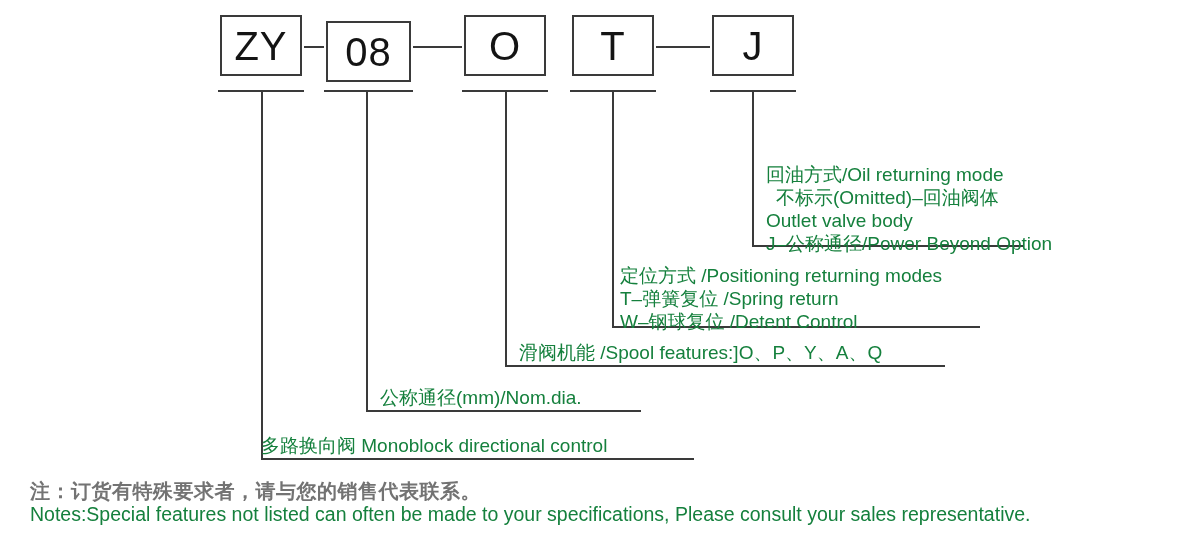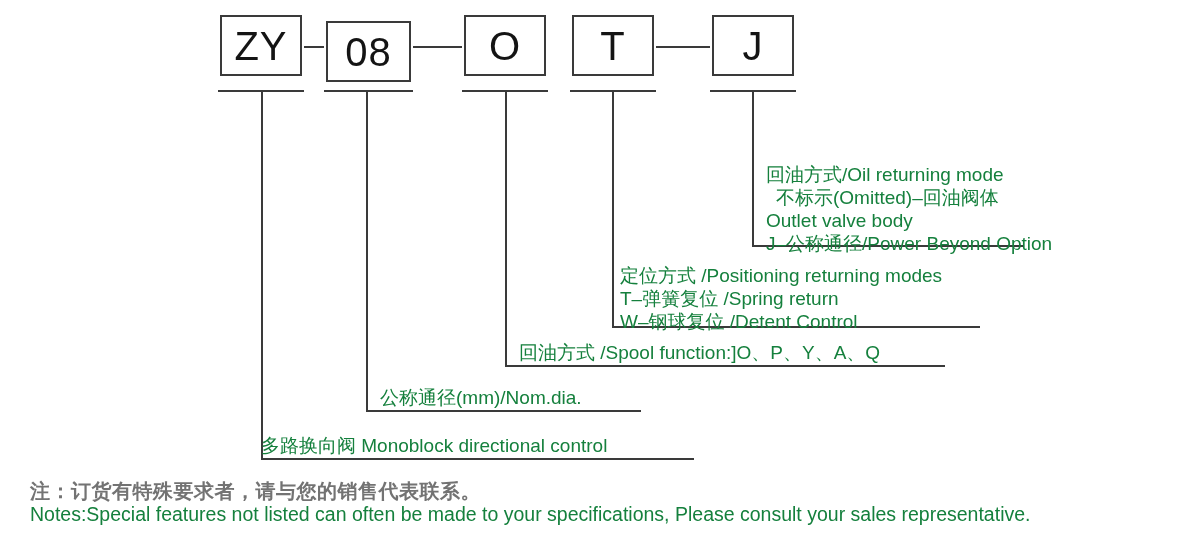--- a/index.html
+++ b/index.html
@@ -136,21 +136,21 @@
     <span class="line">J–公称通径/Power Beyond Option</span>
   </div>
 
   <div class="annot" style="left:608px; top:264px;margin-left:12px;">
     <span class="line">定位方式 /Positioning returning modes</span>
     <span class="line">T–弹簧复位 /Spring return</span>
     <span class="line">W–钢球复位 /Detent Control</span>
   </div>
 
   <div class="annot" style="left:519px; top:341px;">
-    <span class="line">回油方式 /Spool function:]O、P、Y、A、Q</span>
+    <span class="line">滑阀机能 /Spool features:]O、P、Y、A、Q</span>
   </div>
 
   <div class="annot" style="left:380px; top:386px;">
     <span class="line">公称通径(mm)/Nom.dia.</span>
   </div>
 
   <div class="annot" style="left:261px; top:434px;">
     <span class="line">多路换向阀 Monoblock directional control</span>
   </div>
 

